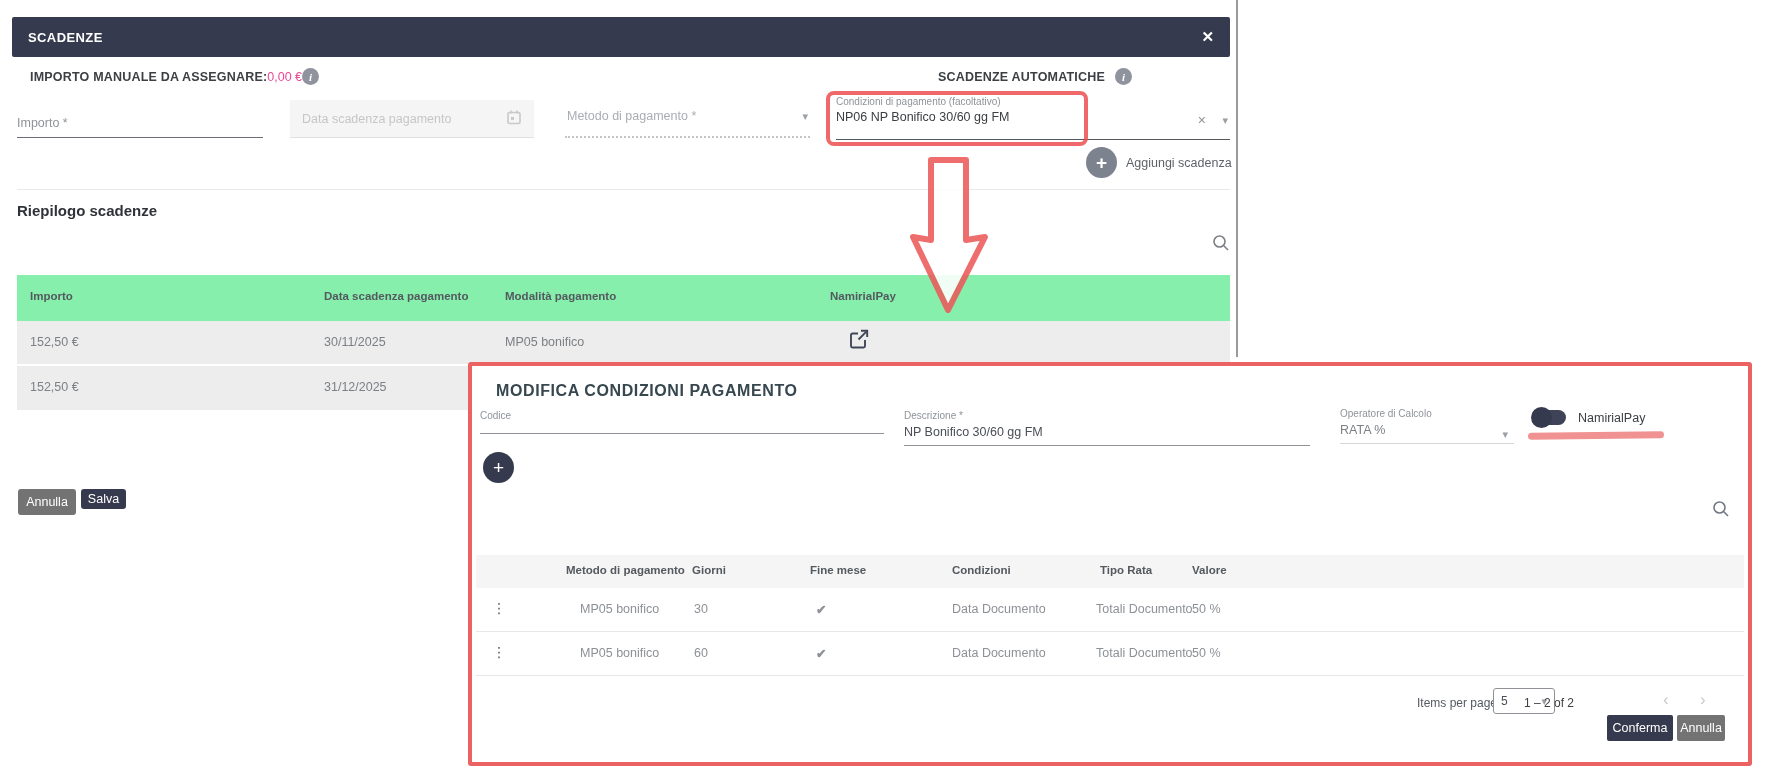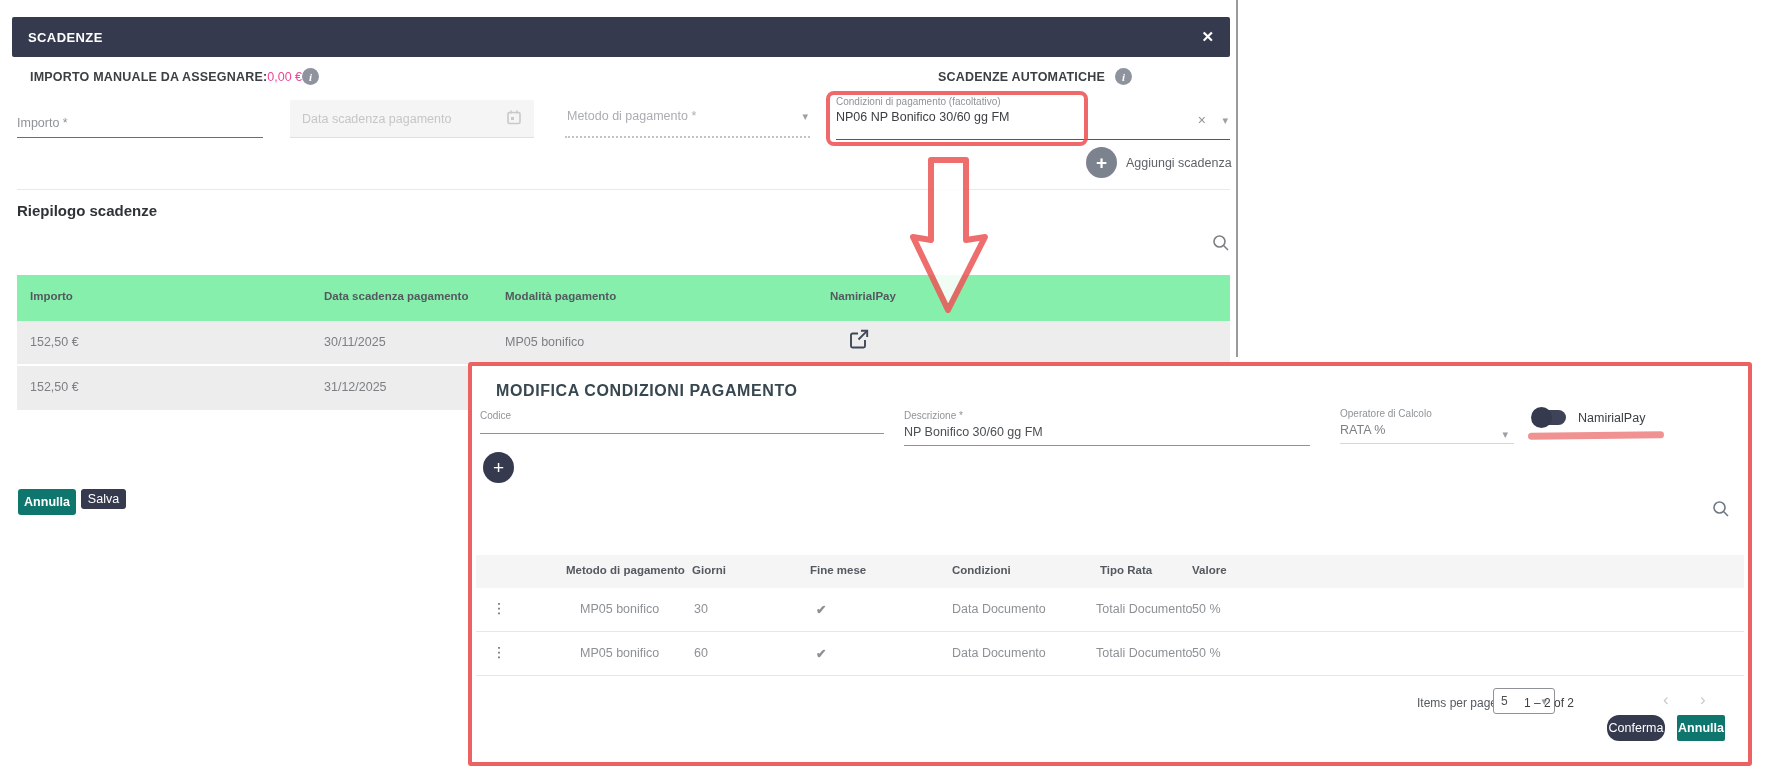--- a/index.html
+++ b/index.html
@@ -73,21 +73,21 @@
   .mtable-header {
     left:17px; top:275px; width:1213px; height:46px; background:#86efac;
   }
   .mtable-header .cell { position:absolute; top:15px; font-size:11.5px; font-weight:bold; color:#54595f; }
   .mrow { left:17px; top:321px; width:1213px; height:43px; background:#ededed; }
   .mrow2 { left:17px; top:366px; width:1213px; height:44px; background:#ededed; }
   .mrow .cell, .mrow2 .cell { position:absolute; top:14px; font-size:12.5px; color:#7c8085; }
   .extlink { position:absolute; left:831px; top:7px; background:none; border:none; cursor:pointer; }
 
   .btn { border:none; border-radius:3px; color:#fff; font-size:12.5px; cursor:pointer; font-family:"Liberation Sans", sans-serif; }
-  .btn-gray { background:#0f766e;font-weight:bold; }
+  .btn-gray { background:#737373; }
   .btn-navy { background:#363a4e; }
   .main-annulla { left:18px; top:489px; width:58px; height:26px; }
   .main-salva  { left:81px; top:489px; width:45px; height:20px; }
 
   .vline { left:1236px; top:0; width:2px; height:357px; background:#9a9a9a; }
 
   
   .red-arrow { left:898px; top:154px; z-index:2; }
 
   
@@ -132,21 +132,21 @@
   .pag-label { position:absolute; left:945px; top:8px; font-size:12px; color:#54595f; }
   .pag-select {
     position:absolute; left:1021px; top:0; width:62px; height:26px; border:1px solid #8f9398;
     border-radius:3px; display:flex; align-items:center; justify-content:space-between;
     padding:0 7px; font-size:12px; color:#4a4f55; cursor:pointer; background:#fff;
   }
   .pag-range { position:absolute; left:1052px; top:8px; font-size:12px; color:#404040; }
   .pag-prev, .pag-next { position:absolute; top:2px; font-size:17px; color:#c9c9c9; background:none; border:none; cursor:default; }
   .pag-prev { left:1191px; } .pag-next { left:1228px; }
 
-  .ov-conferma { position:absolute; left:1135px; top:349px; width:58px; height:26px; border-radius:12px; }
+  .ov-conferma { position:absolute; left:1135px; top:349px; width:66px; height:26px; border-radius:2px; }
   .ov-annulla  { position:absolute; left:1205px; top:349px; width:48px; height:26px; border-radius:2px; }
 </style>
 </head>
 <body>
 
 <div class="stage">
 
   <div class="abs vline"></div>
 
   <div class="abs titlebar">

